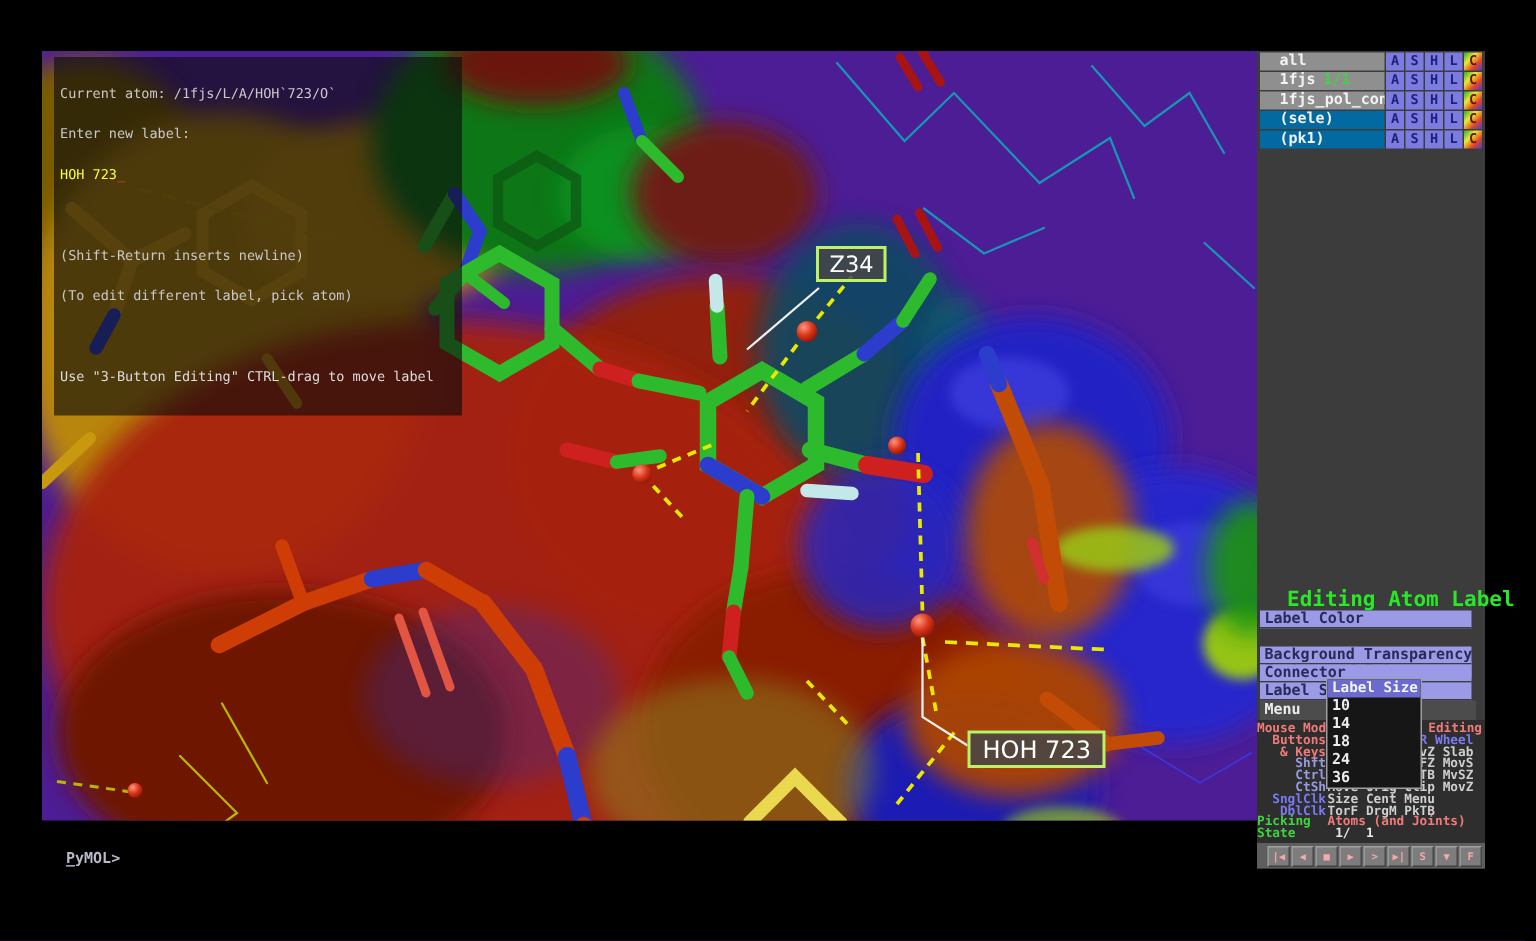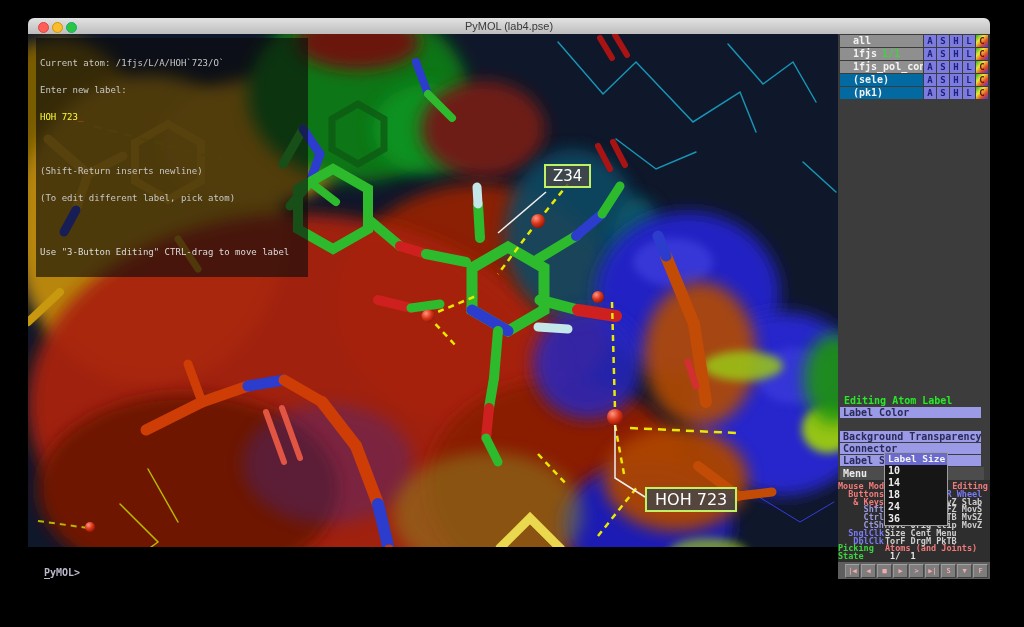--- a/index.html
+++ b/index.html
@@ -6,21 +6,21 @@
   body{width:1024px;height:627px;position:relative;overflow:hidden;font-family:"DejaVu Sans Mono",monospace;}
   .window{position:absolute;left:28px;top:18px;width:962px;height:561px;background:#000;border-radius:6px 6px 3px 3px;}
   
   .titlebar{position:absolute;left:0;top:0;width:100%;height:16px;background:linear-gradient(#e2e2e2,#bdbdbd);border-radius:6px 6px 0 0;border-bottom:1px solid #8f8f8f;}
   .tl{position:absolute;top:4px;width:9px;height:9px;border-radius:50%;}
   .tl.red{left:10px;background:#ff5f57;border:0.5px solid #d44;}
   .tl.yel{left:24px;background:#fdbc2e;border:0.5px solid #c90;}
   .tl.grn{left:38px;background:#29c73f;border:0.5px solid #1a8;}
   .wtitle{position:absolute;left:0;right:0;top:2px;text-align:center;font:11px "Liberation Sans",sans-serif;color:#3a3a3a;}
   
-  .viewport{position:absolute;left:0;top:16px;width:810px;height:513px;background:#0f172a;overflow:hidden;}
+  .viewport{position:absolute;left:0;top:16px;width:810px;height:513px;background:#4c1d95;overflow:hidden;}
   .viewport svg{position:absolute;left:0;top:0;}
   .hud{position:absolute;left:8px;top:4px;width:264px;background:rgba(12,12,12,0.62);padding:3px 4px 2px 4px;font-size:9px;line-height:9px;letter-spacing:0;white-space:pre;z-index:5;}
   .hud div{height:9px;}
   .hud .t{color:#c8c8c8;}
   .hud .lab{color:#ffff33;}
   .hud .cur{color:#ff4040;}
   .hud .use{color:#dcdcdc;}
   .slabel{position:absolute;background:rgba(70,70,70,0.85);border:2px solid #bef264;color:#fff;font-family:"DejaVu Sans",sans-serif;z-index:6;}
   .slabel.z34{left:516px;top:130px;font-size:15px;padding:1px 7px;}
   .slabel.hoh{left:617px;top:453px;font-size:16px;padding:1px 8px;}
@@ -32,21 +32,21 @@
   .panel{position:absolute;left:810px;top:16px;width:152px;height:545px;background:#3c3c3c;}
   .objlist{position:absolute;left:2px;top:1px;width:148px;}
   .orow{display:flex;height:12px;margin-bottom:1px;}
   .orow .name{flex:1 1 auto;font-size:10px;font-weight:bold;color:#f2f2f2;line-height:12px;padding-left:13px;white-space:pre;overflow:hidden;}
   .orow.light .name{background:#8f8f8f;}
   .orow.dark .name{background:#0369a1;}
   .orow .st{color:#3fd43f;margin-left:5px;}
   .pb{width:12px;height:12px;margin-left:1px;background:#7b7be0;color:#20207a;font-size:9px;font-weight:bold;line-height:12px;text-align:center;flex:0 0 12px;}
   .pb.pc{background:linear-gradient(135deg,#2fae2f 0%,#e8e838 35%,#e34428 68%,#4040d2 100%);color:#6a1405;}
   
-  .menuhdr{position:absolute;left:4px;top:360px;width:146px;height:13px;font-size:10px;font-weight:bold;color:#28e828;line-height:13px;padding-left:2px;white-space:pre;}
+  .menuhdr{position:absolute;left:18px;top:360px;width:146px;height:13px;font-size:14px;font-weight:bold;color:#28e828;line-height:13px;padding-left:2px;white-space:pre;}
   .mitem{position:absolute;left:2px;width:138px;height:11px;background:#9a9ae6;border-bottom:1px solid #3c3c3c;color:#2a2a58;font-size:10px;font-weight:bold;line-height:11px;padding-left:3px;white-space:pre;}
   .mdone{position:absolute;left:2px;top:433px;width:141px;height:13px;background:#4c4c4c;color:#ececec;font-size:10px;font-weight:bold;line-height:13px;padding-left:3px;}
   
   .dropdown{position:absolute;left:46px;top:418px;width:62px;z-index:30;border:1px solid #9e9e9e;background:#161616;}
   .ddhdr{height:12px;background:#6a6acf;color:#f5f5f5;font-size:9.5px;font-weight:bold;line-height:12px;padding-left:3px;white-space:pre;}
   .dditem{height:12px;color:#ececec;font-size:10px;font-weight:bold;line-height:12px;padding-left:3px;}
   
   .mousebg{position:absolute;left:0;top:446px;width:152px;height:82px;background:#2e2e2e;}
   .mrow{position:absolute;left:0;width:152px;height:8px;font-size:8.5px;font-weight:bold;line-height:8px;}
   .mrow .ml{position:absolute;left:0;top:0;width:46px;white-space:pre;}
@@ -56,26 +56,20 @@
   .c-sal{color:#f07a7a;} .c-lav{color:#9a9ae0;} .c-blu{color:#7a7af5;}
   .c-grn{color:#3ed43e;} .c-gry{color:#cfcfcf;} .c-wht{color:#e8e8e8;}
   
   .vcr{position:absolute;left:0;top:528px;width:152px;height:17px;background:#5e5e5e;}
   .vbtn{position:absolute;top:2px;width:13px;height:12px;background:#7d7d7d;border-top:1px solid #a2a2a2;border-left:1px solid #9a9a9a;border-right:1px solid #484848;border-bottom:1px solid #404040;color:#f2aaaa;font-size:7px;font-weight:bold;line-height:12px;text-align:center;box-sizing:content-box;white-space:pre;}
 </style>
 </head>
 <body>
 
 <div class="window">
-  <div class="titlebar">
-    <div class="tl red"></div>
-    <div class="tl yel"></div>
-    <div class="tl grn"></div>
-    <div class="wtitle">PyMOL (lab4.pse)</div>
-  </div>
 
   <div class="viewport">
     <svg width="810" height="531" viewBox="0 0 810 531">
       <defs>
         <filter id="b8" x="-40%" y="-40%" width="180%" height="180%">
             <feGaussianBlur stdDeviation="8"></feGaussianBlur>
           </filter>
         <filter id="b4" x="-40%" y="-40%" width="180%" height="180%">
             <feGaussianBlur stdDeviation="4"></feGaussianBlur>
           </filter>

